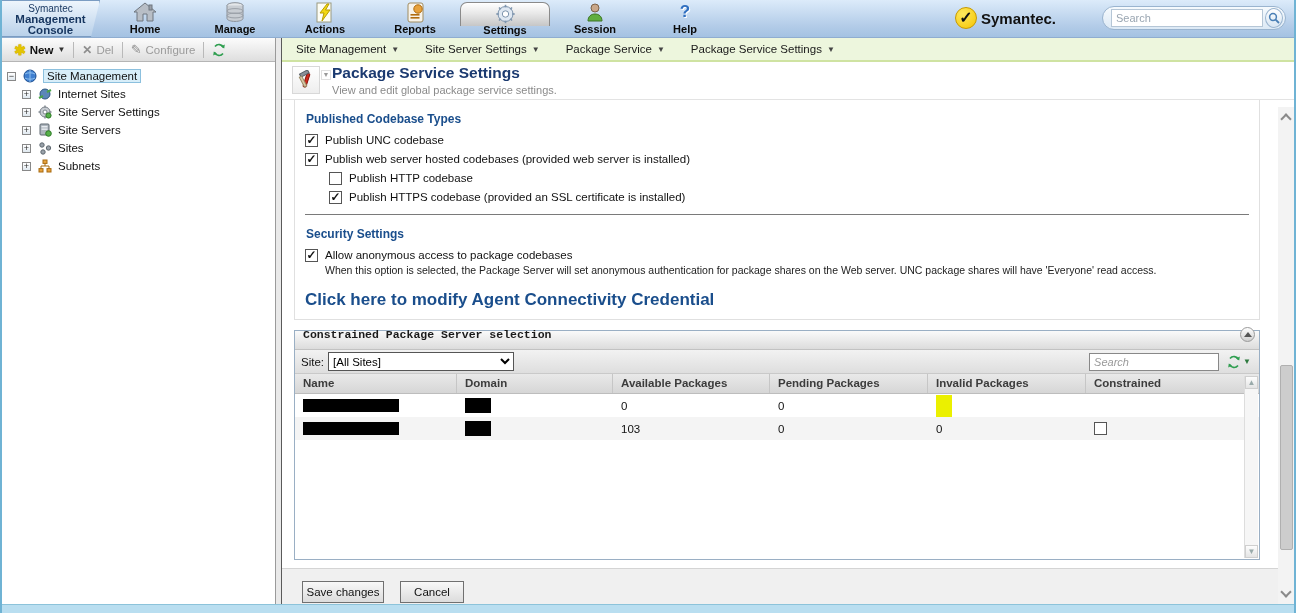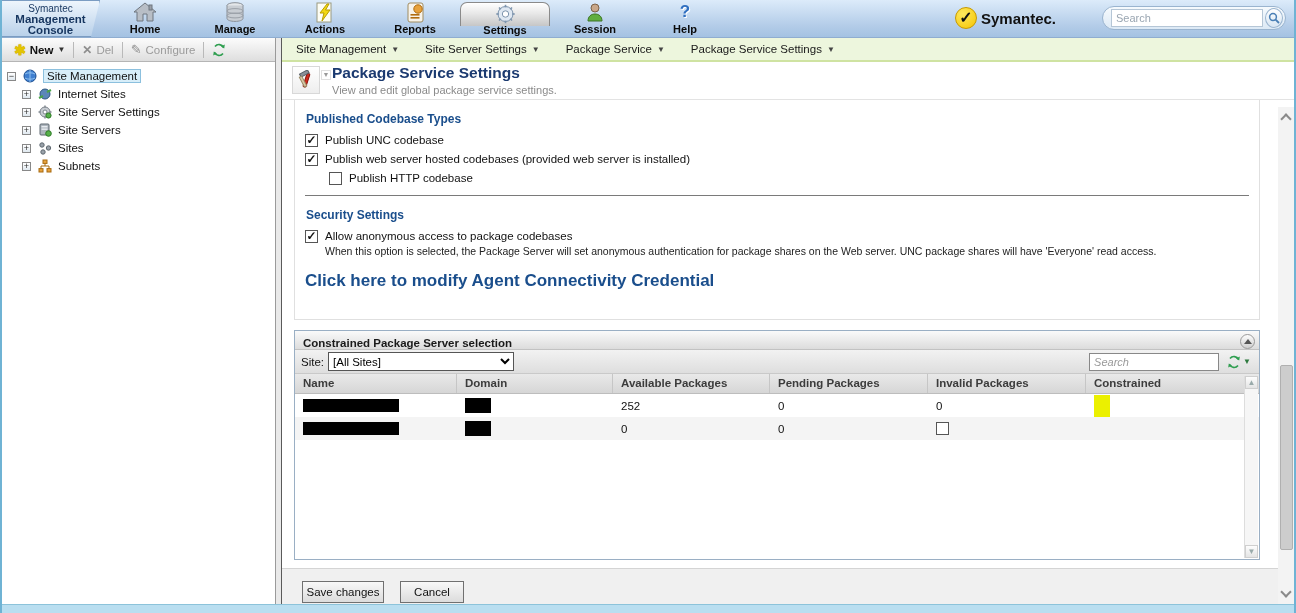--- a/index.html
+++ b/index.html
@@ -82,21 +82,21 @@
     font-size:12px; line-height:11px; text-align:center; color:#111; cursor:pointer; }
   .cb.checked::after { content:"✓"; font-weight:bold; }
   .hr { border-top:1px solid #7a7a7a; margin:10px 0 12px 0; }
   .note { font-size:10.5px; color:#222; margin:1px 0 14px 20px; }
   .cred-link { font-size:17px; font-weight:bold; color:#1a4e8c; cursor:pointer; }
 
   
   .panel { position:absolute; left:12px; top:268px; width:966px; height:230px;
     border:1px solid #9aafc4; background:#fff; }
   .panelhead { height:19px; background:linear-gradient(#fafafa,#dcdcdc); border-bottom:1px solid #c2c2c2;
-    display:flex; align-items:flex-end; justify-content:space-between; padding:0 4px 0 8px;}
+    display:flex; align-items:center; justify-content:space-between; padding:0 4px 12px 8px;font-family:Liberation Mono, monospace;}
   .panelhead .ptext { font-size:11.5px; font-weight:bold; color:#1a1a1a; }
   .collapse-btn { width:15px; height:15px; border-radius:50%; background:linear-gradient(#fdfdfd,#cfcfcf);
     border:1px solid #9a9a9a; display:flex; align-items:center; justify-content:center; cursor:pointer;}
   .tri-up { width:0; height:0; border-left:4px solid transparent; border-right:4px solid transparent; border-bottom:5px solid #555; }
   .filterrow { height:24px; background:linear-gradient(#f2f2f2,#dedede); border-bottom:1px solid #c9c9c9;
     display:flex; align-items:center; padding:0 6px; font-size:11.5px; color:#111; }
   .filterrow select { width:186px; height:19px; font-size:11.5px; margin-left:4px; border:1px solid #555;
     background:#fff; font-family:"Liberation Sans",sans-serif; }
   .psearch { margin-left:auto; width:130px; height:18px; border:1px solid #888; font-size:11px;
     font-style:italic; color:#777; padding:0 4px; font-family:"Liberation Sans",sans-serif; }
@@ -382,20 +382,24 @@
         <span>Publish UNC codebase</span>
       </div>
       <div class="optrow">
         <span class="cb checked"></span>
         <span>Publish web server hosted codebases (provided web server is installed)</span>
       </div>
       <div class="optrow sub">
         <span class="cb"></span>
         <span>Publish HTTP codebase</span>
       </div>
+      <div class="optrow sub">
+        <span class="cb checked"></span>
+        <span>Publish HTTPS codebase (provided an SSL certificate is installed)</span>
+      </div>
       <div class="hr"></div>
       <div class="secheading">Security Settings</div>
       <div class="optrow" style="margin-bottom:2px;">
         <span class="cb checked"></span>
         <span>Allow anonymous access to package codebases</span>
       </div>
       <div class="note">When this option is selected, the Package Server will set anonymous authentication for package shares on the Web server. UNC package shares will have 'Everyone' read access.</div>
       <div class="cred-link">Click here to modify Agent Connectivity Credential</div>
     </div>
 
@@ -428,34 +432,34 @@
         <div class="th">Invalid Packages</div>
         <div class="th">Constrained</div>
       </div>
       <div class="grid tr">
         <div class="td">
             <span class="redact-bar"></span>
           </div>
         <div class="td">
             <span class="redact-sq"></span>
           </div>
-        <div class="td">252</div>
         <div class="td">0</div>
         <div class="td">0</div>
         <div class="td">
             <span class="ycb"></span>
           </div>
       </div>
       <div class="grid tr alt">
         <div class="td">
             <span class="redact-bar"></span>
           </div>
         <div class="td">
             <span class="redact-sq"></span>
           </div>
+        <div class="td">103</div>
         <div class="td">0</div>
         <div class="td">0</div>
         <div class="td">
             <span class="cb"></span>
           </div>
       </div>
       <div class="emptyrows"></div>
       <div class="innerscroll">
         <div class="iarrow">▲</div>
         <div class="iarrow dn">▼</div>

